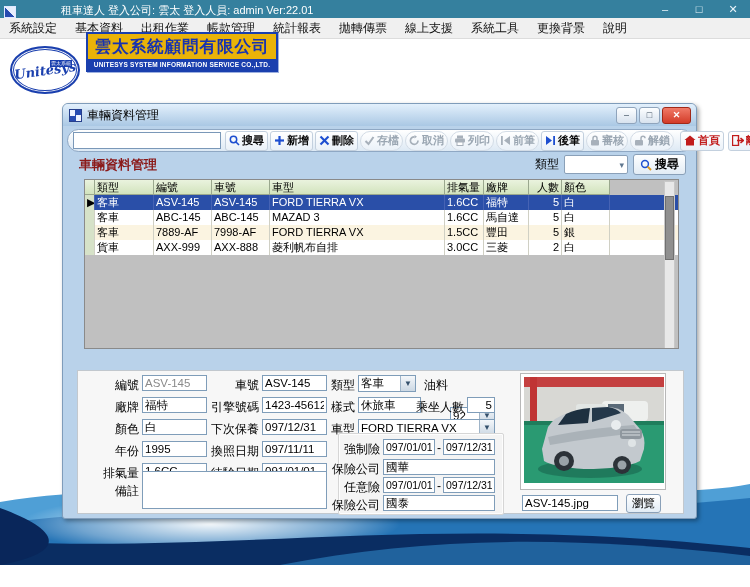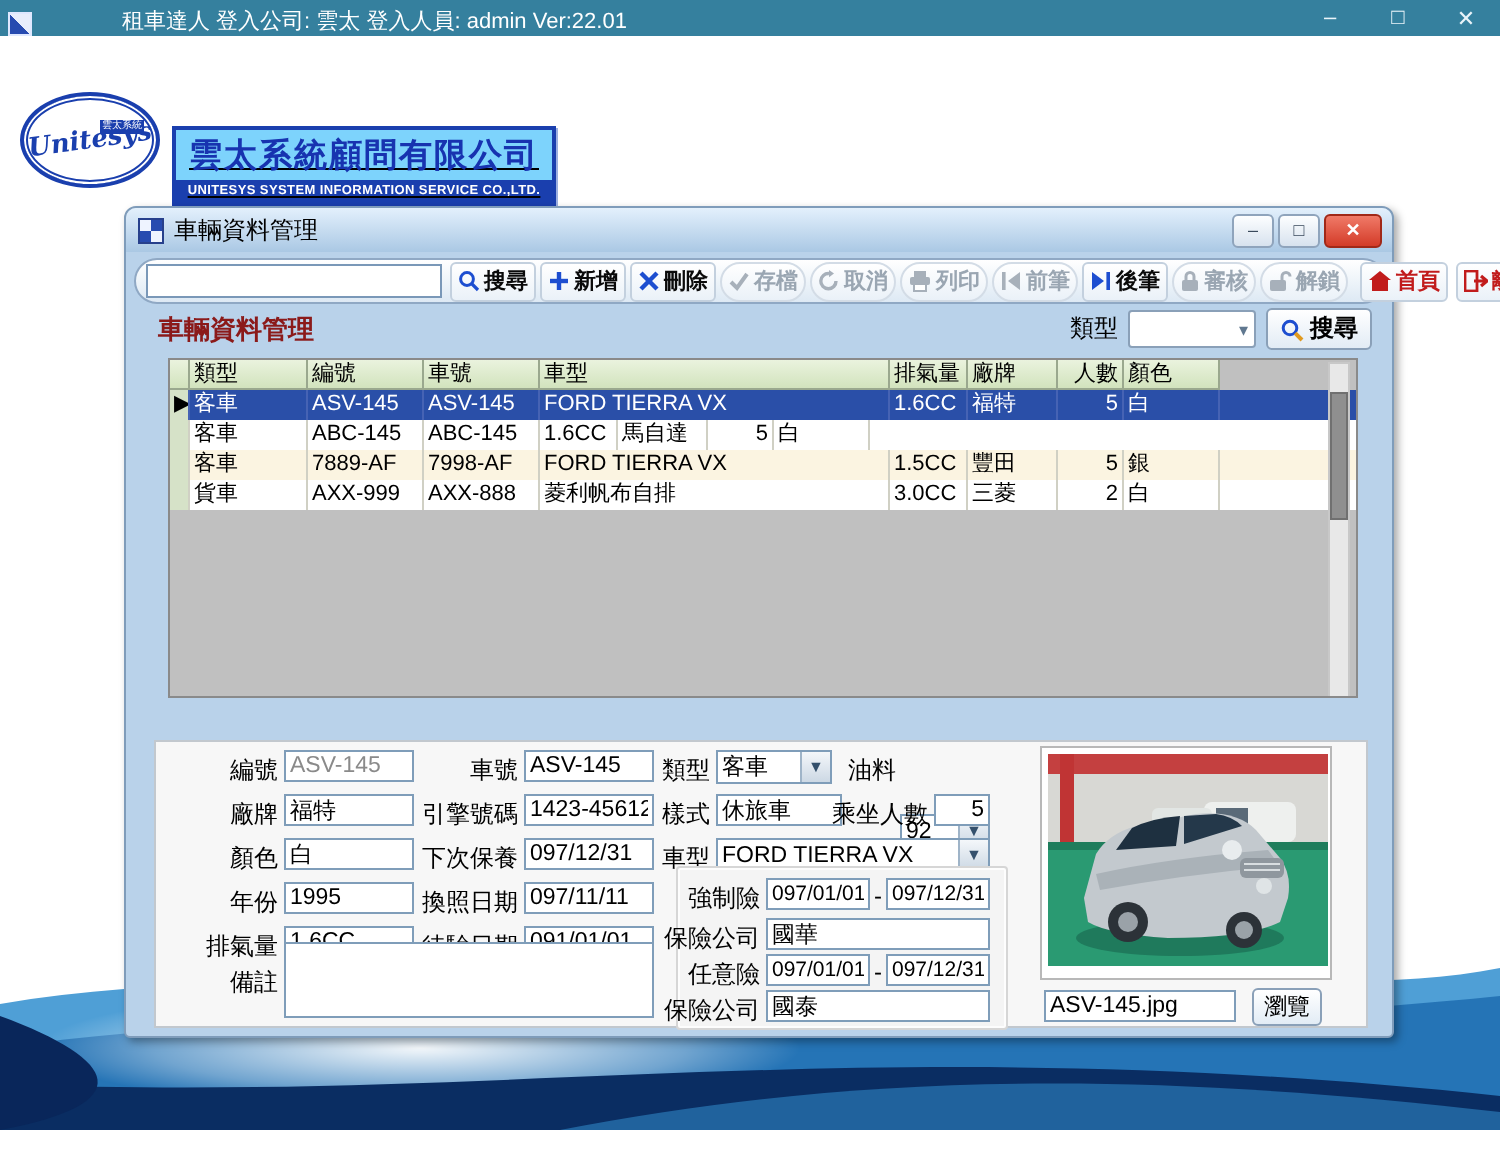--- a/index.html
+++ b/index.html
@@ -19,22 +19,22 @@
            font-size:12px;color:#111;}
   .menubar .mi{padding:0 9px;line-height:20px;}
   
   .logo-ellipse{position:absolute;left:10px;top:46px;width:66px;height:44px;border:2px solid #1a3fae;
                 border-radius:50%;box-shadow:inset 0 0 0 1px #ffffff, inset 0 0 0 2px #1a3fae;
                 background:#fff;display:flex;align-items:center;justify-content:center;}
   .logo-script{font-family:"DejaVu Serif",serif;font-style:italic;font-weight:bold;
                color:#1a3fae;font-size:13px;transform:rotate(-8deg);}
   .logo-mini{position:absolute;right:6px;top:12px;background:#1a3fae;color:#fff;font-size:5px;
              padding:0 1px;line-height:7px;}
-  .companybox{position:absolute;left:86px;top:63px;width:188px;border:2px solid #1a3fae;
-              background:#7dd3fc;box-shadow:1px 1px 0 #9db0e0;text-decoration:underline;}
+  .companybox{position:absolute;left:86px;top:32px;width:188px;border:2px solid #1a3fae;
+              background:#eab308;box-shadow:1px 1px 0 #9db0e0;}
   .companybox .zh{color:#1733b0;font-weight:bold;font-size:16.5px;letter-spacing:1px;
                   text-align:center;padding:2px 2px 1px;}
   .companybox .en{background:#1a3fae;color:#fff;font-weight:bold;font-size:6.5px;
                   text-align:center;padding:2px 0;letter-spacing:.2px;}
   
   .wave{position:absolute;left:0;top:468px;width:750px;height:97px;}
   
   .win{position:absolute;left:62px;top:103px;width:635px;height:416px;background:#b9d2ea;
        border:1px solid #7f9cba;border-radius:6px 6px 3px 3px;box-shadow:2px 2px 4px rgba(0,0,0,.35);
        box-sizing:border-box;}
@@ -135,20 +135,32 @@
   <div class="titlebar">
     <span class="appicon"></span>
     <span>租車達人  登入公司: 雲太  登入人員: admin Ver:22.01</span>
     <span class="wincontrols">
       <span class="wc">–</span>
       <span class="wc">□</span>
       <span class="wc">✕</span>
     </span>
   </div>
 
+  <div class="menubar">
+    <span class="mi">系統設定</span>
+    <span class="mi">基本資料</span>
+    <span class="mi">出租作業</span>
+    <span class="mi">帳款管理</span>
+    <span class="mi">統計報表</span>
+    <span class="mi">拋轉傳票</span>
+    <span class="mi">線上支援</span>
+    <span class="mi">系統工具</span>
+    <span class="mi">更換背景</span>
+    <span class="mi">說明</span>
+  </div>
 
   <svg class="wave" viewBox="0 0 750 97" preserveAspectRatio="none">
     <defs>
       <radialGradient id="glow" cx="0.5" cy="0.5" r="0.5">
         <stop offset="0%" stop-color="#ffffff" stop-opacity="0.95"></stop>
         <stop offset="70%" stop-color="#ffffff" stop-opacity="0.35"></stop>
         <stop offset="100%" stop-color="#ffffff" stop-opacity="0"></stop>
       </radialGradient>
     </defs>
     <path d="M0,34 C150,8 300,46 450,26 C570,12 670,32 750,16 L750,97 L0,97 Z" fill="#4f9fd6"></path>
@@ -330,20 +342,21 @@
         <span class="c col4">1.6CC</span>
         <span class="c col5">福特</span>
         <span class="c col6">5</span>
         <span class="c col7">白</span>
       </div>
       <div class="g-row">
         <span class="c gutter"></span>
         <span class="c col0">客車</span>
         <span class="c col1">ABC-145</span>
         <span class="c col2">ABC-145</span>
+        <span class="c col3">MAZAD 3</span>
         <span class="c col4">1.6CC</span>
         <span class="c col5">馬自達</span>
         <span class="c col6">5</span>
         <span class="c col7">白</span>
       </div>
       <div class="g-row alt">
         <span class="c gutter"></span>
         <span class="c col0">客車</span>
         <span class="c col1">7889-AF</span>
         <span class="c col2">7998-AF</span>

